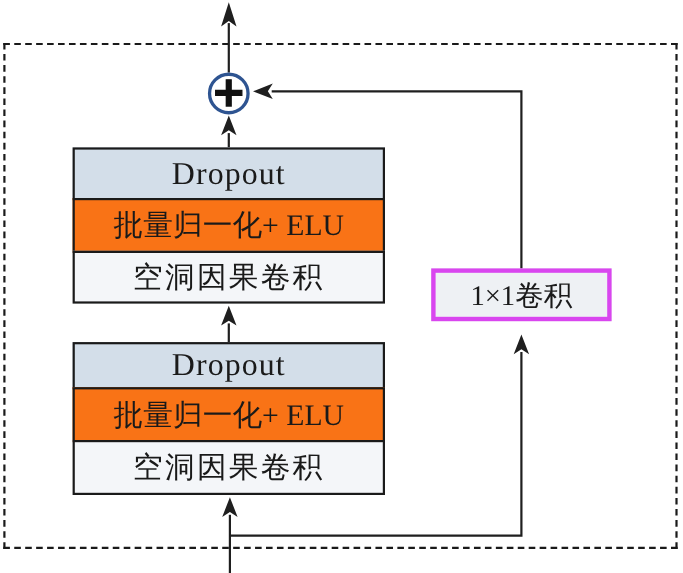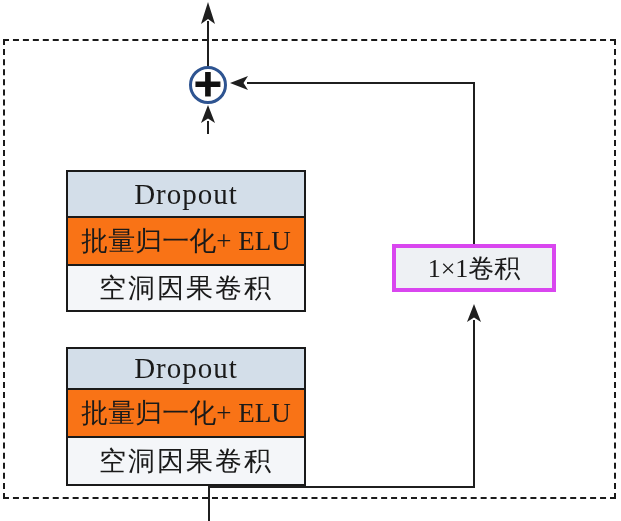--- a/index.html
+++ b/index.html
@@ -36,29 +36,28 @@
     stroke-width: 2;
     fill: none;
   }
   .head {
     fill: #1f1f1f;
     stroke: none;
   }
   .row {
     position: absolute;
     left: 66px;
-    width: 240px;
+    width: 284px;
     border: 2px solid #1a1a1a;
     box-sizing: border-box;
     display: flex;
     align-items: center;
     justify-content: center;
     color: #1a1a1a;
     white-space: nowrap;
-    margin-top: 36px;
   }
   .row-dropout { background: #d3dee9; font-size: 29px; letter-spacing: 1px; }
   .row-bnelu   { background: #f97316; font-size: 27px; }
   .row-conv    { background: #f4f6f9; font-size: 27px; letter-spacing: 2px; }
   #u-row1 { top: 134px; height: 48px; }
   #u-row2 { top: 180px; height: 50px; }
   #u-row3 { top: 228px; height: 48px; }
   #l-row1 { top: 311px; height: 43px; }
   #l-row2 { top: 352px; height: 50px; }
   #l-row3 { top: 400px; height: 50px; }

